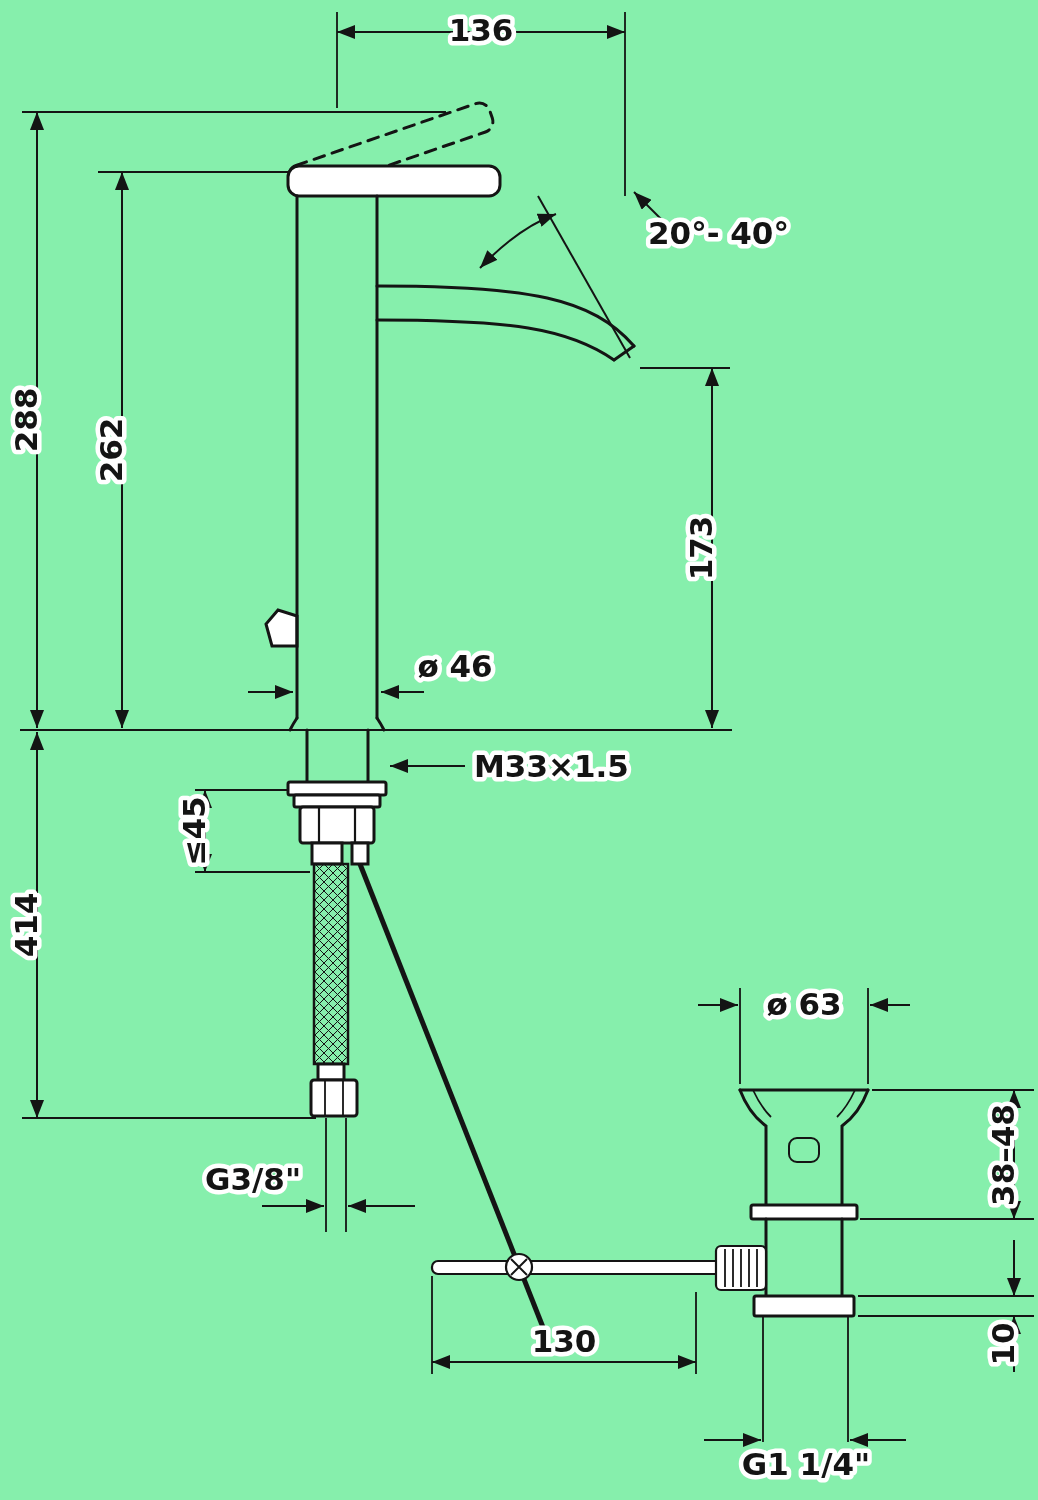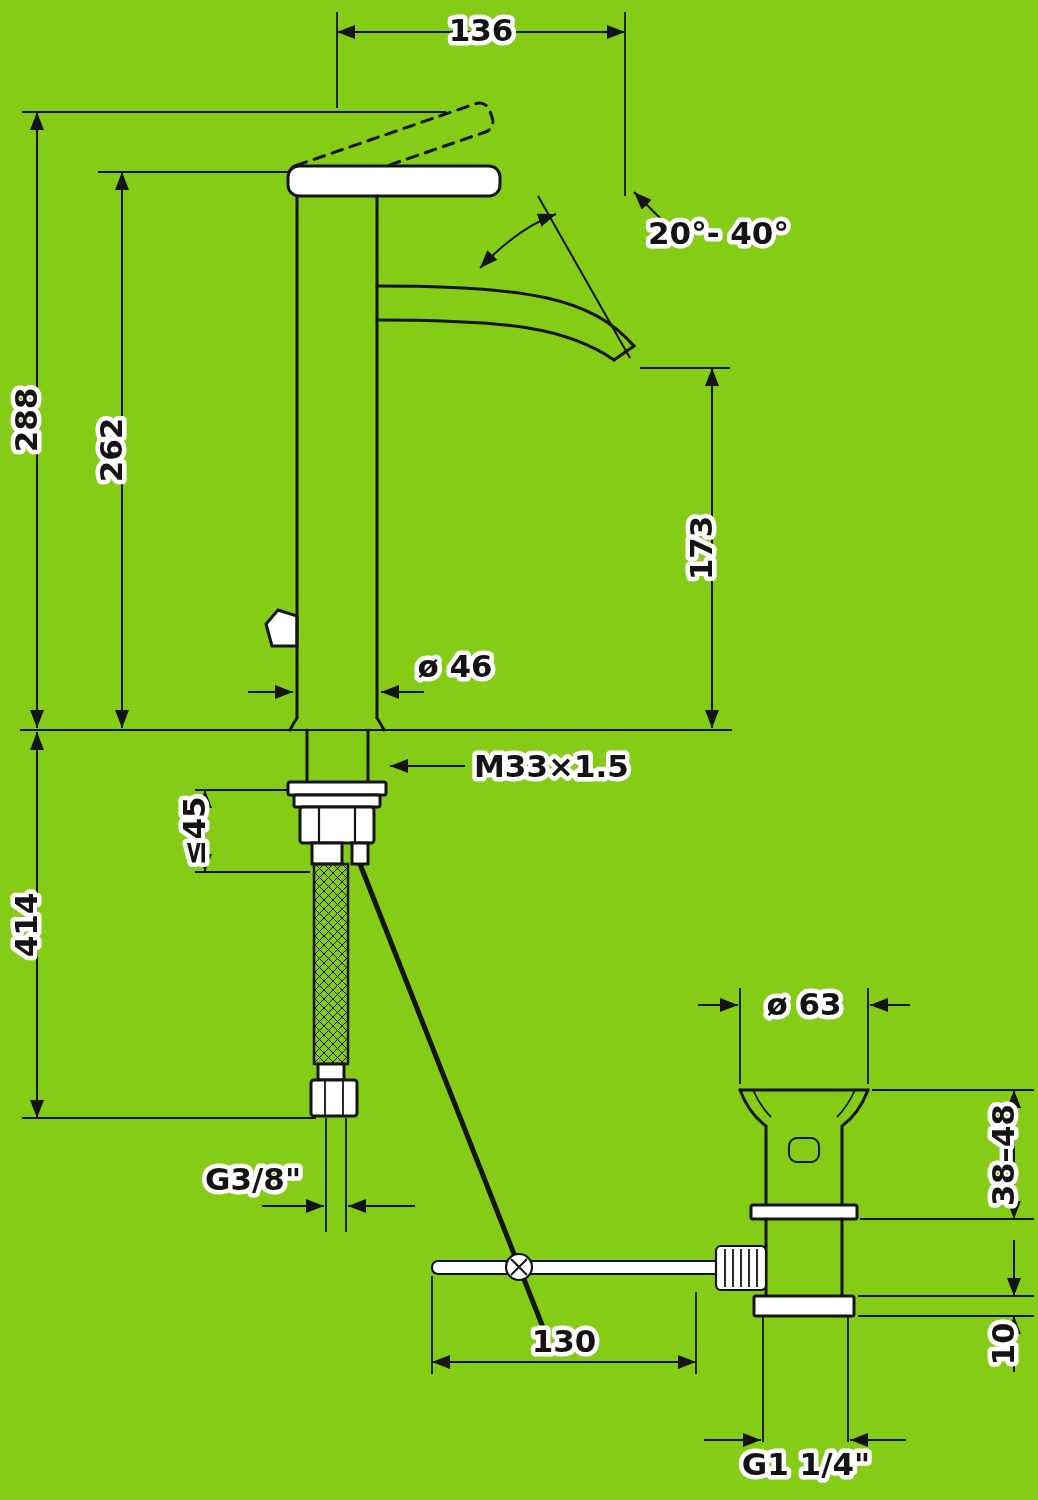--- a/index.html
+++ b/index.html
@@ -1,16 +1,16 @@
 <!DOCTYPE html>
 <html><head>
 <meta charset="utf-8">
 <style>
   html,body{margin:0;padding:0;background:#ffffff;}
-  .stage{position:relative;width:1038px;height:1500px;background:#84cc16;overflow:hidden;}
+  .stage{position:relative;width:1038px;height:1500px;background:#86efac;overflow:hidden;}
   svg{position:absolute;left:0;top:0;}
   svg text{
     font-family:"DejaVu Sans","Liberation Sans",sans-serif;
     font-weight:bold;
     font-size:31px;
     fill:#141414;
     paint-order:stroke fill;
     stroke:#ffffff;
     stroke-width:9px;
     stroke-linejoin:round;

